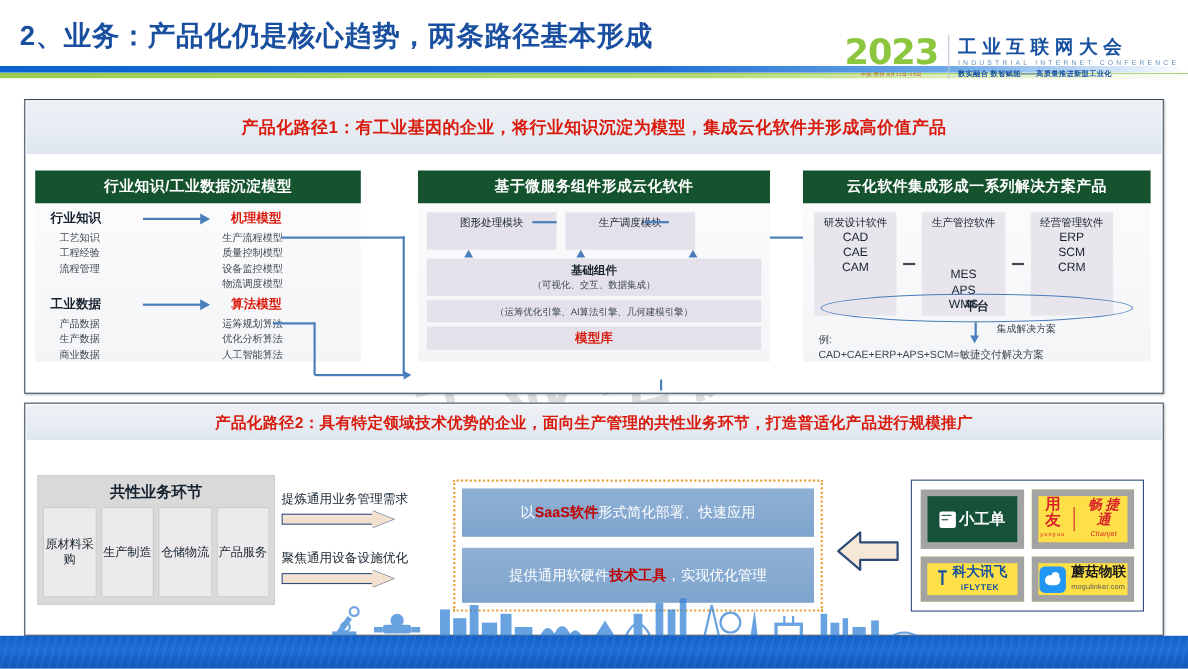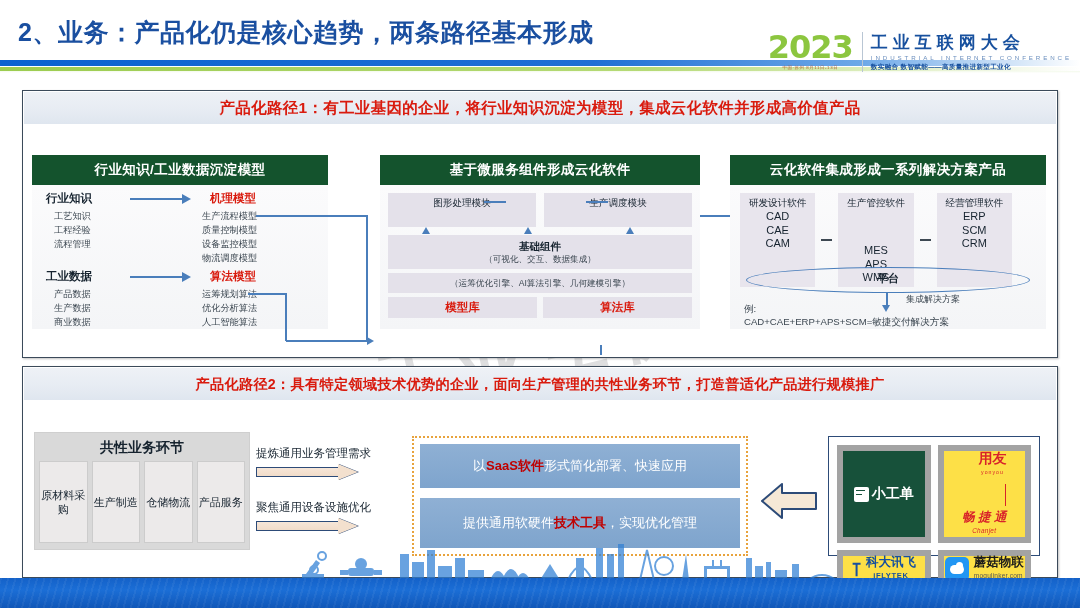--- a/index.html
+++ b/index.html
@@ -59,21 +59,21 @@
 
   
   .panel {
     position: absolute; background: #ffffff;
     border: 1px solid #3b4a5a; box-shadow: 1px 1px 2px rgba(0,0,0,.25);
   }
   #panel1 { left: 22px; top: 90px; width: 1036px; height: 268px; }
   #panel2 { left: 22px; top: 366px; width: 1036px; height: 212px; }
 
   .band {
-    position: absolute; left: 1px; top: 1px; width: calc(100% - 2px); height: 32px;
+    position: absolute; left: 1px; top: 1px; width: calc(100% - 2px); height: 48px;
     background: linear-gradient(to bottom,#eef1f6 0%,#e7ecf3 55%,#dfe6ef 100%);
     display: flex; align-items: center; justify-content: center;
   }
   #panel2 .band { height: 32px; }
   .band-txt {
     color: #d91b0e; font-weight: 700; font-size: 15.5px; letter-spacing: .3px; white-space: nowrap;
   }
   #panel2 .band-txt { font-size: 14.2px; }
 
   
@@ -97,21 +97,21 @@
   .c1-lblr { position: absolute; font-weight: 700; font-size: 11.5px; color: #d91b0e; }
   .c1-list { position: absolute; font-size: 9.2px; color: #3d4852; line-height: 14px; }
   .c1-arrow { position: absolute; height: 10px; }
   .c1-arrow .shaft { position:absolute; left:0; top:4px; width:54px; height:1.6px; background:#4a7ebb; }
   .c1-arrow .head {
     position:absolute; left:52px; top:0; width:0; height:0;
     border-top:5px solid transparent; border-bottom:5px solid transparent; border-left:9px solid #4a7ebb;
   }
 
   
-  .mods { position:absolute; left:8px; top:8px; width:304px; display:flex; gap:8px; }
+  .mods { position:absolute; left:8px; top:8px; width:244px; display:flex; gap:8px; }
   .mod {
     flex:1; background:#e4e1ea; color:#16232f; font-size:9.6px; text-align:center;
     padding:4px 2px; line-height:12px; min-height:34px;
   }
   .mod-link { position:absolute; top:16px; height:1.5px; background:#4a7ebb; }
   .stack { position:absolute; left:8px; top:50px; width:304px; }
   .srow {
     background:#e4e1ea; margin-bottom:4px; text-align:center; padding:4px 2px;
   }
   .srow .t1 { font-weight:700; font-size:10.5px; color:#16232f; line-height:14px; }
@@ -197,21 +197,21 @@
   }
   .lg { border:6px solid #a3a3a3; display:flex; align-items:center; justify-content:center; background:#fde047; }
 
   
   .lg-xgd { background:#17513a; width:100%; height:100%; display:flex; align-items:center; gap:3px; justify-content:center; }
   .lg-xgd .mark { width:15px; height:15px; background:#fff; border-radius:2px; position:relative; }
   .lg-xgd .mark::before{ content:""; position:absolute; left:2px; top:3px; width:9px; height:1.6px; background:#17513a;}
   .lg-xgd .mark::after{ content:""; position:absolute; left:2px; top:7px; width:6px; height:1.6px; background:#17513a;}
   .lg-xgd .nm { color:#fff; font-weight:700; font-size:14px; letter-spacing:0px; }
 
-  .lg-yy { display:flex; align-items:flex-end; gap:5px;flex-direction:column; }
+  .lg-yy { display:flex; align-items:center; gap:5px; }
   .lg-yy .a { color:#d8232a; font-weight:700; font-size:14px; line-height:14px; text-align:center;}
   .lg-yy .a small{ display:block; font-size:5.2px; color:#d8232a; letter-spacing:1px; font-weight:400;}
   .lg-yy .bar { width:1px; height:22px; background:#d8232a; }
   .lg-yy .b { color:#d8232a; font-weight:700; font-size:12.5px; font-style:italic; line-height:13px; text-align:center;}
   .lg-yy .b small{ display:block; font-size:6.4px; font-style:italic; letter-spacing:.3px; font-weight:400;}
 
   .lg-if { display:flex; align-items:center; gap:4px; }
   .lg-if .gl { font-size:19px; color:#17509e; font-weight:700; font-family:"DejaVu Sans", sans-serif; line-height:19px;}
   .lg-if .t { color:#17509e; font-weight:700; font-size:12.5px; line-height:13px; text-align:center;}
   .lg-if .t small{ display:block; font-size:7.6px; letter-spacing:.6px;}
@@ -330,21 +330,20 @@
       <div class="stack">
         <div class="srow">
           <div class="t1">基础组件</div>
           <div class="t2">（可视化、交互、数据集成）</div>
         </div>
         <div class="srow">
           <div class="t2">（运筹优化引擎、AI算法引擎、几何建模引擎）</div>
         </div>
         <div class="libs">
           <div class="lib">模型库</div>
-          <div class="lib">算法库</div>
         </div>
       </div>
     </div>
   </div>
 
   <div class="wire" style="left:700px; top:215px; width:30px; height:1.5px;"></div>
   <div class="wire" style="left:700px; top:215px; width:1.5px; height:0px;"></div>
   <div class="wire" style="left:600px; top:345px; width:1.5px; height:10px;"></div>
 
   <div class="col" id="col3">

